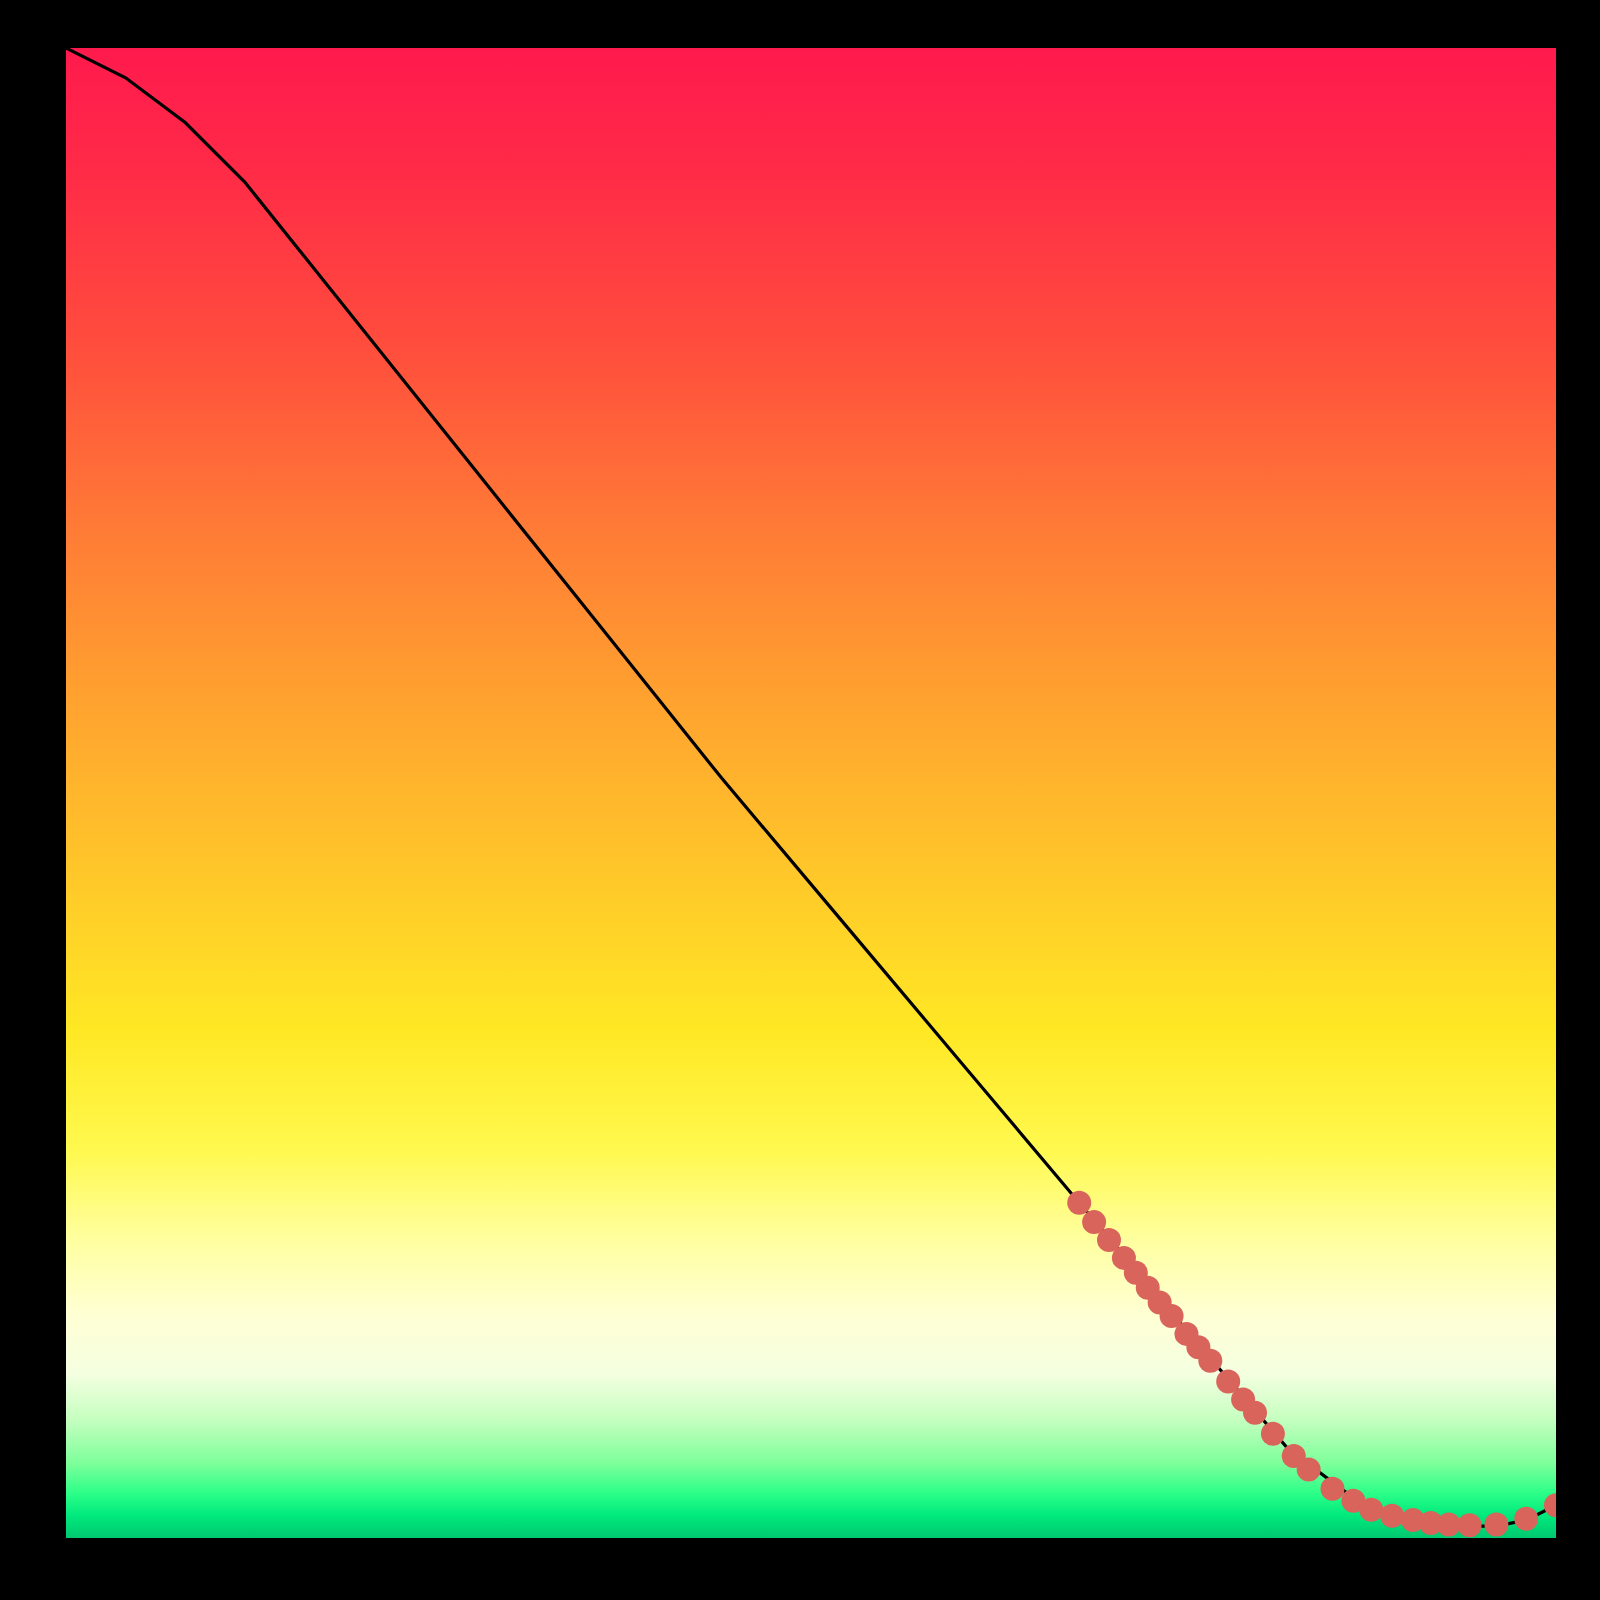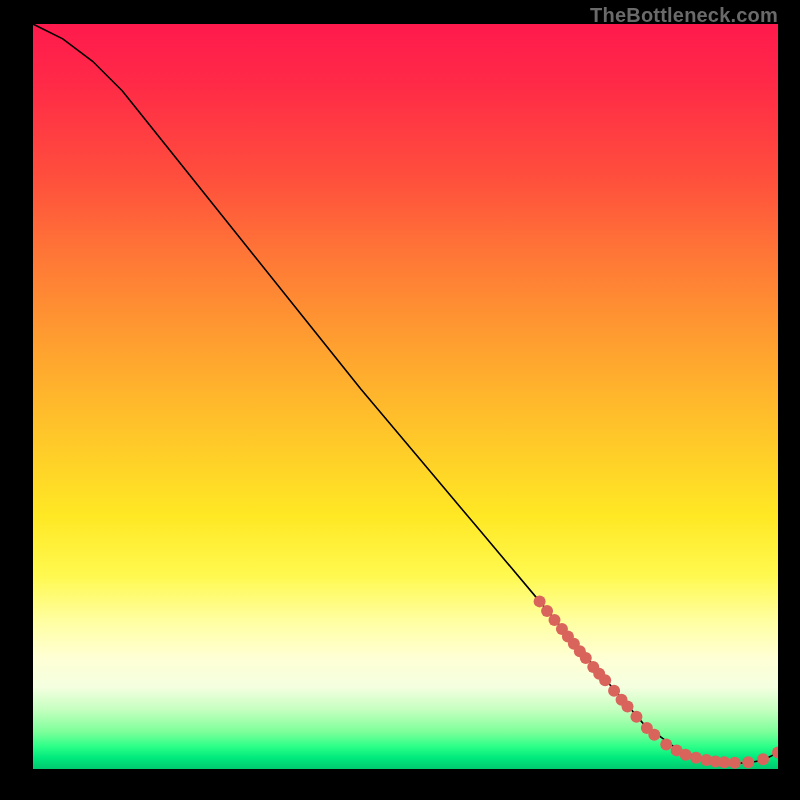--- a/index.html
+++ b/index.html
@@ -62,21 +62,20 @@
     inset: 0;
     width: 100%;
     height: 100%;
   }
 </style>
 </head>
 <body>
 
 <div class="frame">
 
-  <div class="watermark">TheBottleneck.com</div>
 
   <div class="plot-area">
     <div class="gradient-bg"></div>
     <svg class="curve" viewBox="0 0 745 745" preserveAspectRatio="none">
       <path id="curve-path" fill="none" stroke="#000000" stroke-width="1.6" stroke-linecap="round" d="M0.00 0.00 L29.80 14.90 L59.60 37.25 L89.40 67.05 L119.20 104.30 L149.00 141.55 L208.60 216.05 L268.20 290.55 L327.80 365.05 L387.40 435.82 L447.00 506.60 L506.60 577.38 L566.20 648.15 L610.90 700.30 L640.70 722.65 L655.60 730.10 L670.50 734.57 L685.40 737.55 L700.30 739.04 L715.20 739.04 L730.10 736.06 L745.00 728.61"></path>
       <g id="points-group">
           <circle cx="506.60" cy="577.38" r="6" fill="#d9645b"></circle>
           <circle cx="514.05" cy="587.06" r="6" fill="#d9645b"></circle>
           <circle cx="521.50" cy="596.00" r="6" fill="#d9645b"></circle>
           <circle cx="528.95" cy="604.94" r="6" fill="#d9645b"></circle>

